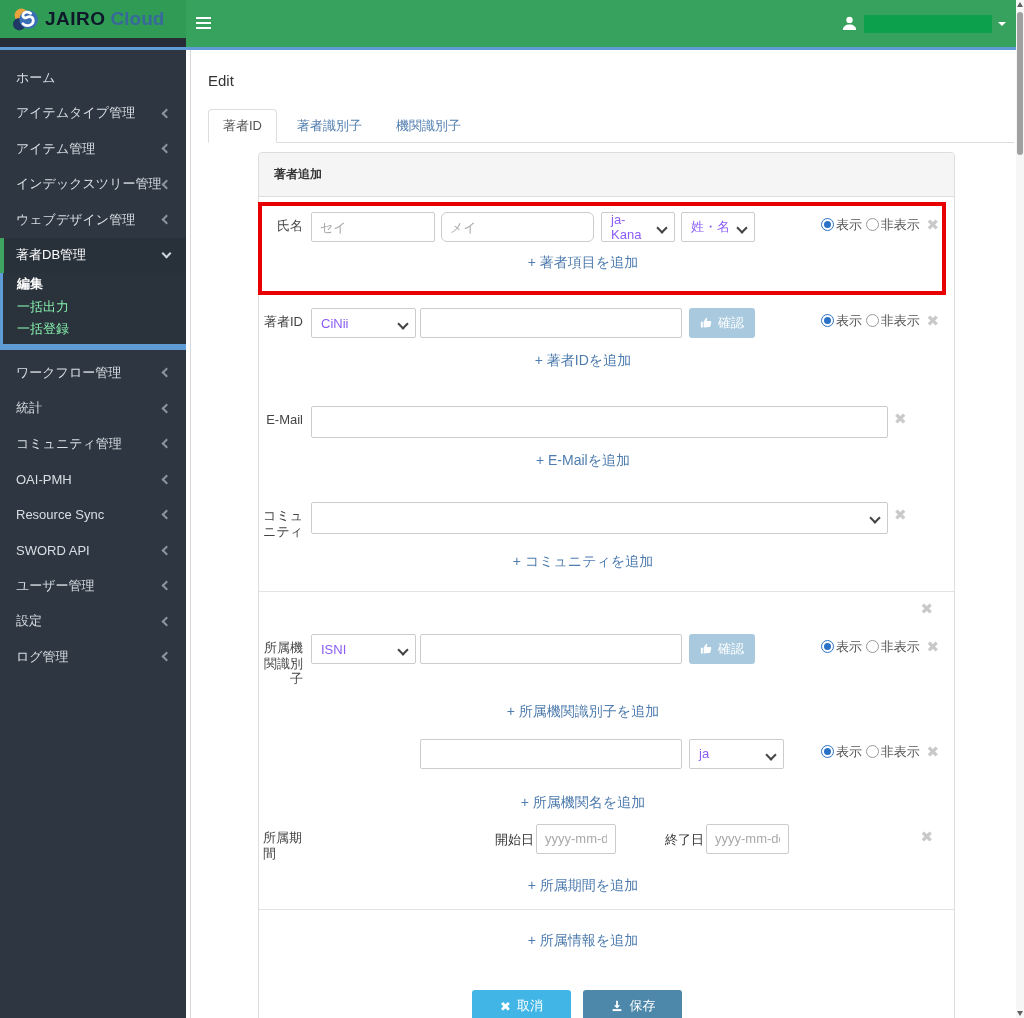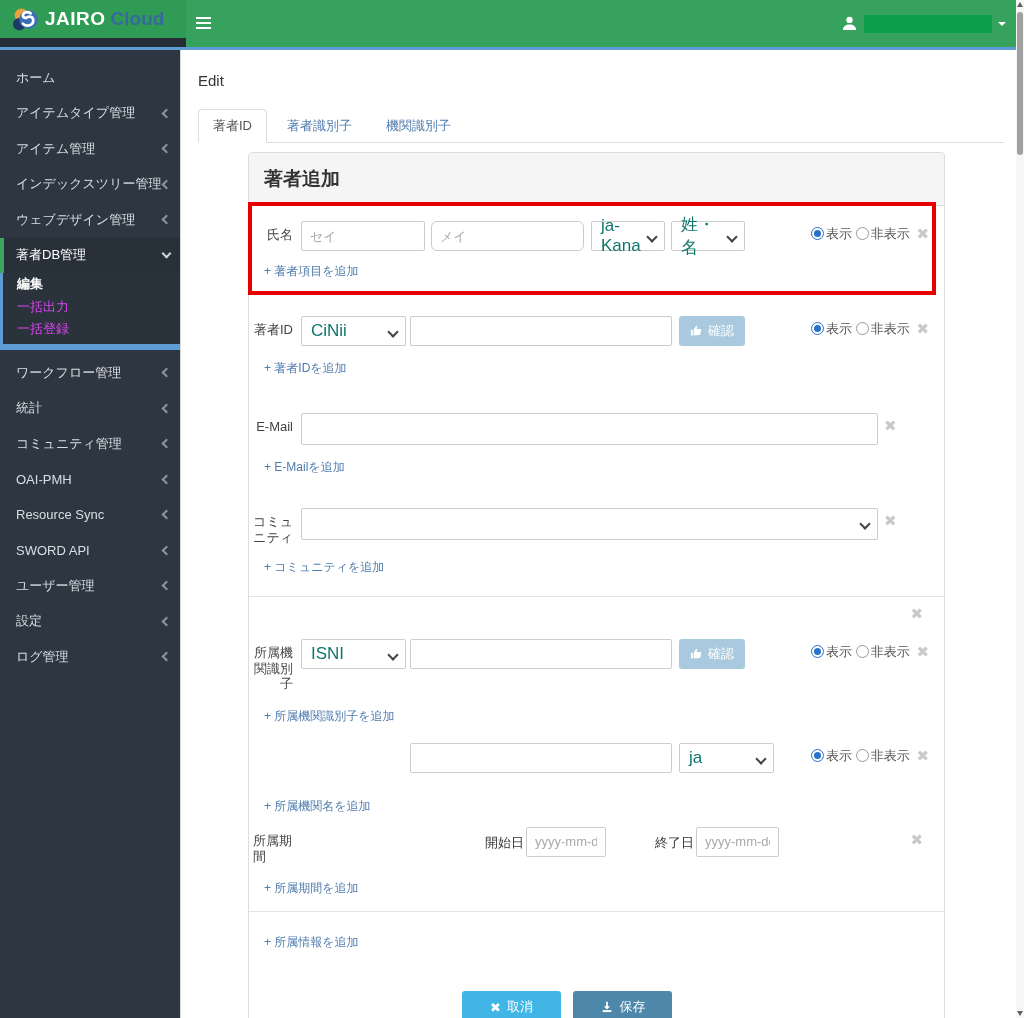--- a/index.html
+++ b/index.html
@@ -4,77 +4,77 @@
 <style>
   * { box-sizing: border-box; margin: 0; padding: 0; }
   html,body { width:1024px; height:1018px; overflow:hidden; }
   body { font-family:"Liberation Sans","DejaVu Sans",sans-serif; background:#fff; position:relative; font-size:13px; color:#333; }
 
   
   .navbar { position:absolute; top:0; left:0; width:1016px; height:47px; background:#37a25d; }
   .navbar-blue-line { position:absolute; top:47px; left:0; width:1016px; height:3px; background:#5f9cd6; }
   .logo-block { position:absolute; top:0; left:0; width:186px; height:38px; background:#2f9b54; display:flex; align-items:center; padding-left:12px; }
   .logo-under { position:absolute; top:38px; left:0; width:186px; height:9px; background:#262d37; }
-  .logo-text-jairo { font-size:19px; font-weight:bold; color:#ffffff; letter-spacing:.5px; margin-left:6px; }
+  .logo-text-jairo { font-size:19px; font-weight:bold; color:#0f172a; letter-spacing:.5px; margin-left:6px; }
   .logo-text-cloud { font-size:19px; font-weight:bold; color:#3a5dae; opacity:.8; margin-left:5px; }
   .hamburger { position:absolute; left:196px; top:15px; width:15px; height:16px; display:flex; flex-direction:column; justify-content:center; gap:3px; cursor:pointer; }
   .hamburger i { display:block; height:2px; background:#fff; }
   .user-area { position:absolute; right:10px; top:0; height:47px; display:flex; align-items:center; gap:6px; }
   .user-redacted { width:128px; height:18px; background:#0ca04d; }
   .caret-down { width:0; height:0; border-left:4px solid transparent; border-right:4px solid transparent; border-top:4px solid #fff; }
 
   
   .scrollbar { position:absolute; top:0; right:0; width:8px; height:1018px; background:#f6f6f6; z-index:50; }
   .sb-arrow-up { position:absolute; top:2px; left:1px; width:0; height:0; border-left:3px solid transparent; border-right:3px solid transparent; border-bottom:5px solid #606060; }
   .sb-arrow-down { position:absolute; bottom:2px; left:1px; width:0; height:0; border-left:3px solid transparent; border-right:3px solid transparent; border-top:5px solid #606060; }
   .sb-thumb { position:absolute; top:12px; left:1px; width:6px; height:143px; background:#a0a0a0; border-radius:3px; }
 
   
   .sidebar { position:absolute; top:50px; left:0; width:186px; height:968px; background:#2e3741; padding-top:10px; }
   .side-item { height:35.5px; display:flex; align-items:center; justify-content:space-between; padding:0 16px; color:#d9dee4; font-size:13px; cursor:pointer; }
   .side-item.active { background:#28303a; border-left:4px solid #3fa45f; padding-left:12px; color:#fff; }
   .chev { width:7px; height:7px; border-left:2px solid #8a93a0; border-bottom:2px solid #8a93a0; transform:rotate(45deg); flex:none; }
   .chev.down { transform:rotate(-45deg); border-color:#cfd6dd; margin-top:-3px; }
   .submenu { background:#2a323c; border-left:3px solid #5f9cd6; }
-  .sub-item { height:22.4px; display:flex; align-items:center; padding:0 16px 0 14px; color:#d946ef; font-size:13px; cursor:pointer; }
+  .sub-item { height:22.4px; display:flex; align-items:center; padding:0 16px 0 14px; color:#86efac; font-size:13px; cursor:pointer; }
   .sub-item.current { color:#fff; font-weight:bold; }
   .submenu-bar { height:6px; background:#5f9cd6; margin-top:4px; }
   .side-group-bottom { margin-top:5px; }
 
   
-  .main { position:absolute; top:50px; left:180px; width:830px; height:968px; background:#fff; border-left:1px solid #d8d8d8; padding:0 6px 12px 17px; }
+  .main { position:absolute; top:50px; left:190px; width:830px; height:968px; background:#fff; border-left:1px solid #d8d8d8; padding:0 6px 12px 17px; }
   .page-title { margin-top:22px; font-size:15px; color:#333; }
   .tabs { margin-top:20px; display:flex; align-items:flex-end; border-bottom:1px solid #ddd; }
   .tab { font-size:13px; padding:7px 14px; cursor:pointer; }
   .tab.active { background:#fff; color:#555; border:1px solid #ddd; border-bottom-color:#fff; border-radius:4px 4px 0 0; margin-bottom:-1px; }
   .tab.link { color:#4f7cae; margin-left:6px; }
 
   
   .panel { position:relative; margin:9px 0 0 50px; width:697px; border:1px solid #ddd; border-radius:4px; background:#fff; }
-  .panel-heading { background:#f5f5f5; border-bottom:1px solid #ddd; padding:13px 15px; font-size:19px; font-weight:bold; color:#333; border-radius:4px 4px 0 0; }
+  .panel-heading { background:#f5f5f5; border-bottom:1px solid #ddd; padding:13px 15px; font-size:12px; font-weight:bold; color:#333; border-radius:4px 4px 0 0; }
   .panel-body { padding:15px; }
   .red-box { position:absolute; left:-1px; top:49px; width:688px; height:93px; border:4px solid #e80000; z-index:5; pointer-events:none; }
 
   .fgroup { display:flex; align-items:flex-start; }
   .flabel { width:50px; flex:none; margin-left:-13px; padding:6px 8px 0 0; text-align:right; font-size:13px; color:#444; line-height:1.2; }
   .flabel.left { text-align:left; padding-left:2px; }
 
   input.txt { height:30px; border:1px solid #ccc; border-radius:2px; padding:0 8px; font-size:13px; color:#555; font-family:inherit; }
   input.txt::placeholder { color:#a9a9a9; }
-  .fake-select { height:30px; border:1px solid #ccc; border-radius:2px; background:#fff; position:relative; font-size:17px; color:#0f766e; display:flex; align-items:center; padding:0 22px 0 9px; cursor:pointer; }
+  .fake-select { height:30px; border:1px solid #ccc; border-radius:2px; background:#fff; position:relative; font-size:13px; color:#8b5cf6; display:flex; align-items:center; padding:0 22px 0 9px; cursor:pointer; }
   .fake-select::after { content:''; position:absolute; right:8px; top:11px; width:6px; height:6px; border-left:2px solid #444; border-bottom:2px solid #444; transform:rotate(-45deg); }
 
   .radio-group { margin-left:auto; width:100px; flex:none; text-align:center; font-size:13px; color:#555; line-height:1.5; padding-top:3px; }
   .radio-opt { white-space:normal; cursor:pointer; }
   .rdot { display:inline-block; width:13px; height:13px; border:1px solid #999; border-radius:50%; vertical-align:-2px; position:relative; margin-right:2px; background:#fff; }
   .rdot.checked { border-color:#2a72c8; }
   .rdot.checked::after { content:''; position:absolute; left:2px; top:2px; width:7px; height:7px; background:#2a72c8; border-radius:50%; }
 
   .xicon { font-size:15px; font-weight:bold; color:#c9c9c9; margin-left:6px; padding-top:5px; flex:none; cursor:pointer; line-height:1; }
-  .add-row { text-align:left; padding-right:47px; margin-top:12px; font-size:12px; }
+  .add-row { text-align:center; padding-right:47px; margin-top:12px; font-size:14px; }
   .add-link { color:#4f7cae; cursor:pointer; text-decoration:none; }
 
   .btn-confirm { height:30px; border:none; border-radius:3px; background:#a9cade; color:#fff; font-size:13px; padding:0 11px; display:flex; align-items:center; gap:4px; cursor:pointer; font-family:inherit; }
   .divider { border-top:1px solid #e3e3e3; margin:0 -15px; }
   .x-row { display:flex; justify-content:flex-end; padding-right:6px; margin-top:4px; }
 
   .btn-bar { margin-top:40px; display:flex; gap:12px; padding-left:198px; }
   .btn { height:32px; border:none; border-radius:3px; color:#fff; font-size:13px; width:99px; display:flex; align-items:center; justify-content:center; gap:6px; cursor:pointer; font-family:inherit; }
   .btn-cancel { background:#41b6e6; }
   .btn-save { background:#4d87aa; }

